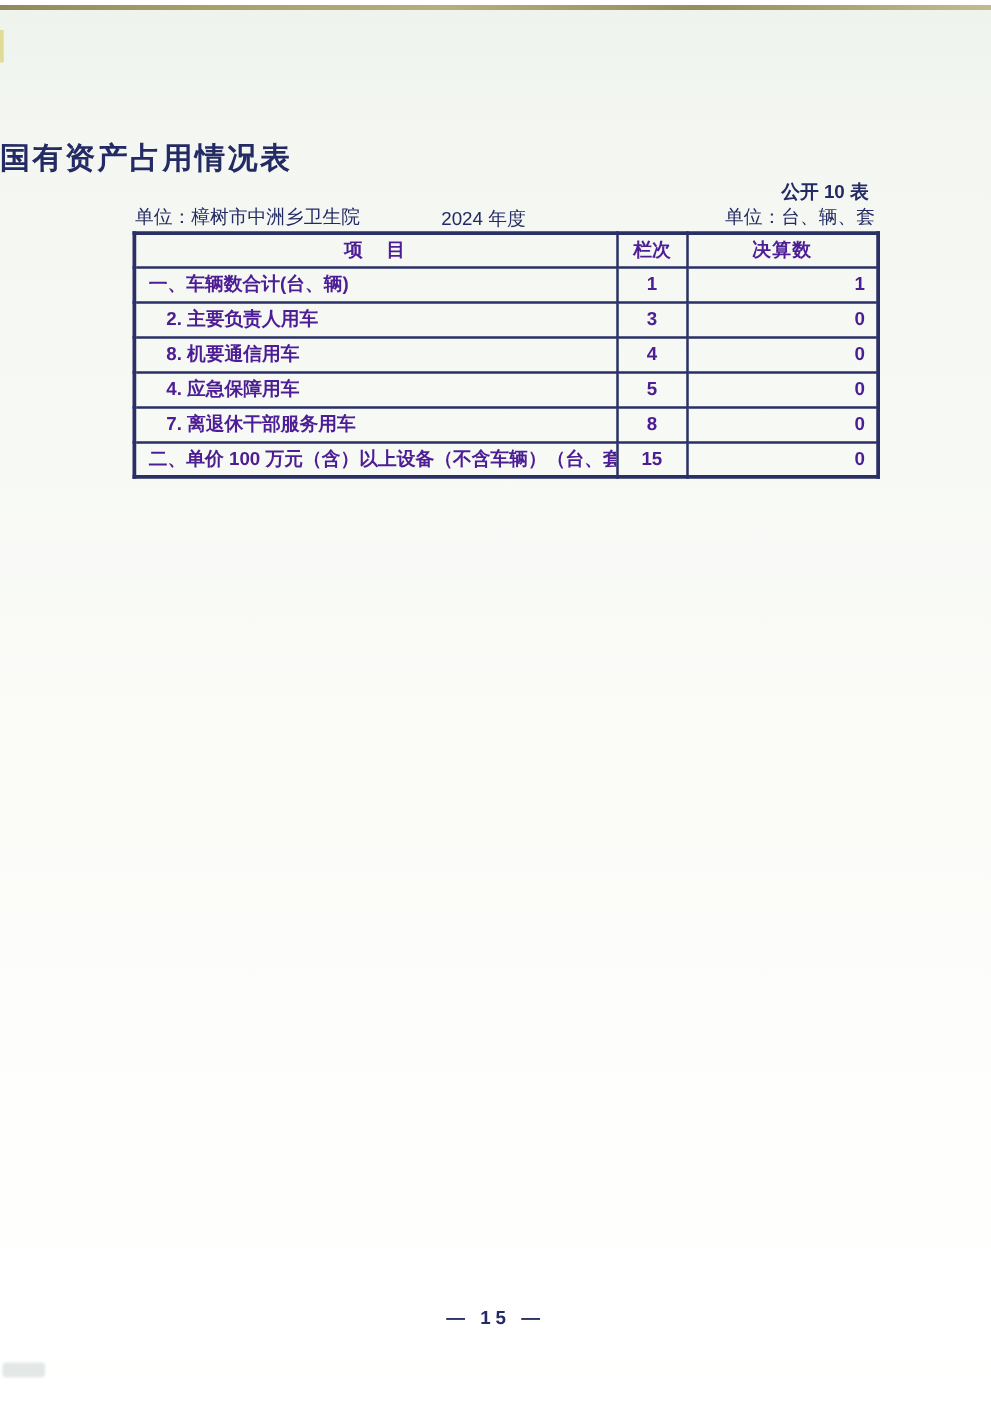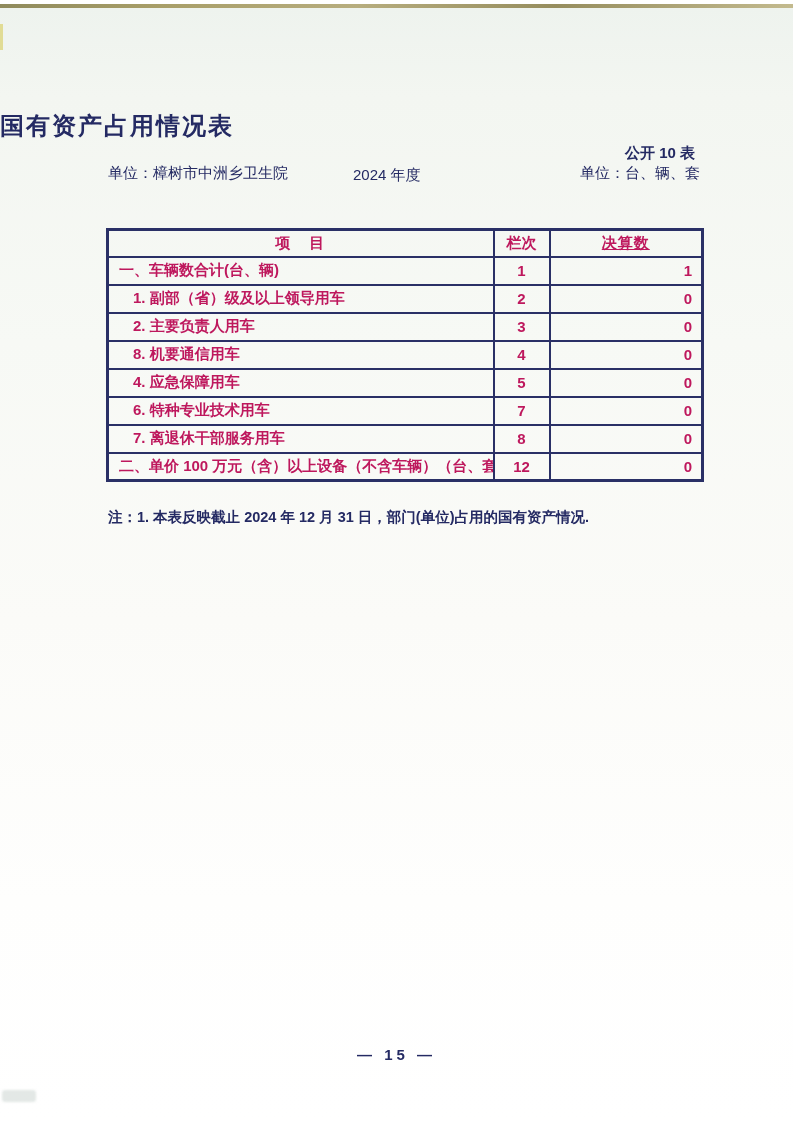--- a/index.html
+++ b/index.html
@@ -75,38 +75,37 @@
 
   .assets-table {
     position: absolute;
     top: 185px;
     left: 106px;
     border-collapse: collapse;
     table-layout: fixed;
     width: 595px;
     font-size: 15px;
     font-weight: bold;
-    color: #be185d;
-    margin-top: 43px;
+    color: #4c1d95;
   }
   .assets-table th, .assets-table td {
     border: 2px solid #2a3066;
     padding: 0;
     overflow: hidden;
     white-space: nowrap;
   }
   .assets-table { border: 3px solid #2a3066; }
   .assets-table thead tr { height: 27px; }
   .assets-table tbody tr { height: 28px; }
   col.c-item  { width: 386px; }
   col.c-line  { width: 56px; }
   col.c-value { width: 153px; }
   th.h-item  { text-align: center; letter-spacing: 2px; }
   th.h-line  { text-align: center; font-family: Liberation Serif, serif; }
-  th.h-value { text-align: center; letter-spacing: 1px; text-decoration: underline; }
+  th.h-value { text-align: center; letter-spacing: 1px; }
   td.item  { text-align: left; padding-left: 10px; }
   tr.indent td.item { padding-left: 24px; }
   td.line  { text-align: center; }
   td.value { text-align: right; padding-right: 9px; }
 
   .notes {
     position: absolute;
     top: 506px;
     left: 108px;
     width: 600px;
@@ -159,63 +158,52 @@
     </tr>
   </thead>
   <tbody>
 
       <tr>
         <td class="item">一、车辆数合计(台、辆)</td>
         <td class="line">1</td>
         <td class="value">1</td>
       </tr>
 
-      <tr class="indent">
-        <td class="item">1. 副部（省）级及以上领导用车</td>
-        <td class="line">2</td>
-        <td class="value">0</td>
-      </tr>
 
       <tr class="indent">
         <td class="item">2. 主要负责人用车</td>
         <td class="line">3</td>
         <td class="value">0</td>
       </tr>
 
       <tr class="indent">
         <td class="item">8. 机要通信用车</td>
         <td class="line">4</td>
         <td class="value">0</td>
       </tr>
 
       <tr class="indent">
         <td class="item">4. 应急保障用车</td>
         <td class="line">5</td>
         <td class="value">0</td>
       </tr>
 
 
-      <tr class="indent">
-        <td class="item">6. 特种专业技术用车</td>
-        <td class="line">7</td>
-        <td class="value">0</td>
-      </tr>
 
       <tr class="indent">
         <td class="item">7. 离退休干部服务用车</td>
         <td class="line">8</td>
         <td class="value">0</td>
       </tr>
 
 
       <tr>
         <td class="item">二、单价 100 万元（含）以上设备（不含车辆）（台、套）</td>
-        <td class="line">12</td>
+        <td class="line">15</td>
         <td class="value">0</td>
       </tr>
     </tbody>
 </table>
 
 <div class="notes">
-  <div><span>注：</span><span>1. 本表反映截止 2024 年 12 月 31 日，部门(单位)占用的国有资产情况.</span></div>
 </div>
 
 <div class="page-number">— 15 —</div>
 
 </body></html>

